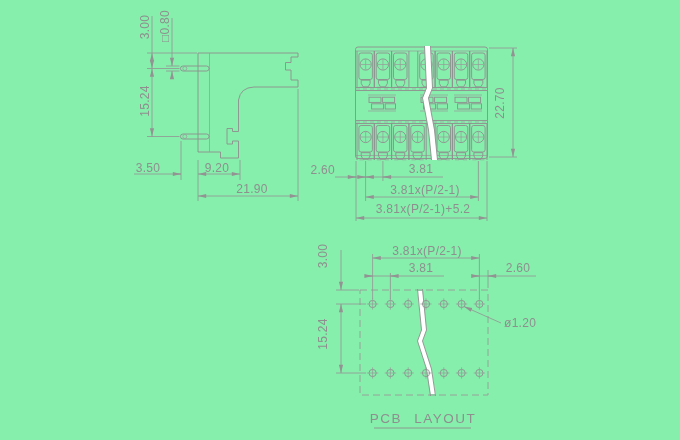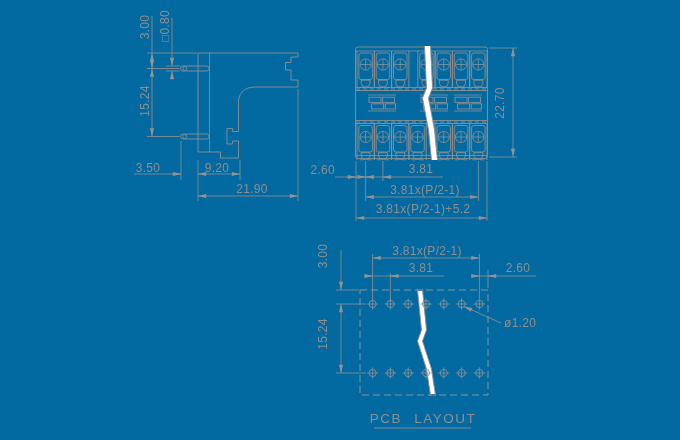--- a/index.html
+++ b/index.html
@@ -1,16 +1,16 @@
 <!DOCTYPE html>
 <html><head>
 <meta charset="utf-8">
 <style>
   html,body{margin:0;padding:0;background:#ffffff;}
-  .stage{position:relative;width:680px;height:440px;background:#0369a1;overflow:hidden;}
+  .stage{position:relative;width:680px;height:440px;background:#86efac;overflow:hidden;}
   svg{display:block;}
   .ln{stroke:#8f8f8f;stroke-width:0.9;fill:none;}
   .lnthin{stroke:#9a9a9a;stroke-width:0.7;fill:none;}
   .dash{stroke:#9a9a9a;stroke-width:0.9;fill:none;stroke-dasharray:7 4;}
   .dashsm{stroke:#a0a0a0;stroke-width:0.7;fill:none;stroke-dasharray:4 3;}
   .dim{stroke:#939393;stroke-width:0.8;fill:none;}
   .whitefill{fill:#ffffff;stroke:none;}
   text{font-family:"Liberation Sans", sans-serif;font-size:12px;fill:#8f8f8f;letter-spacing:0.3px;}
   .big{font-size:13.5px;letter-spacing:1.5px;word-spacing:7px;}
 </style>

